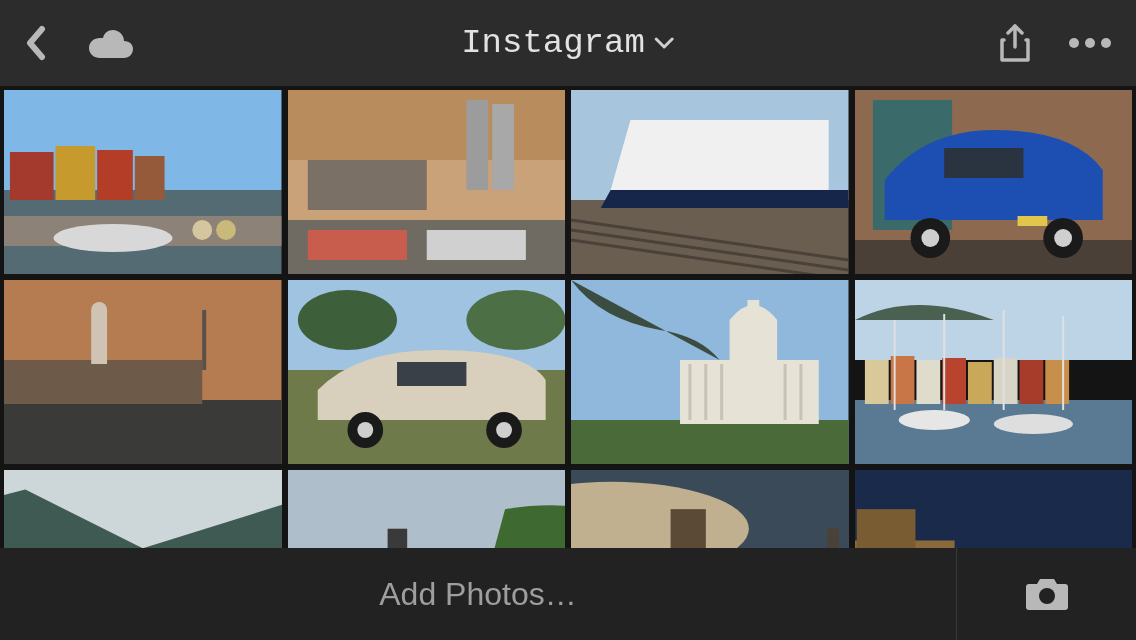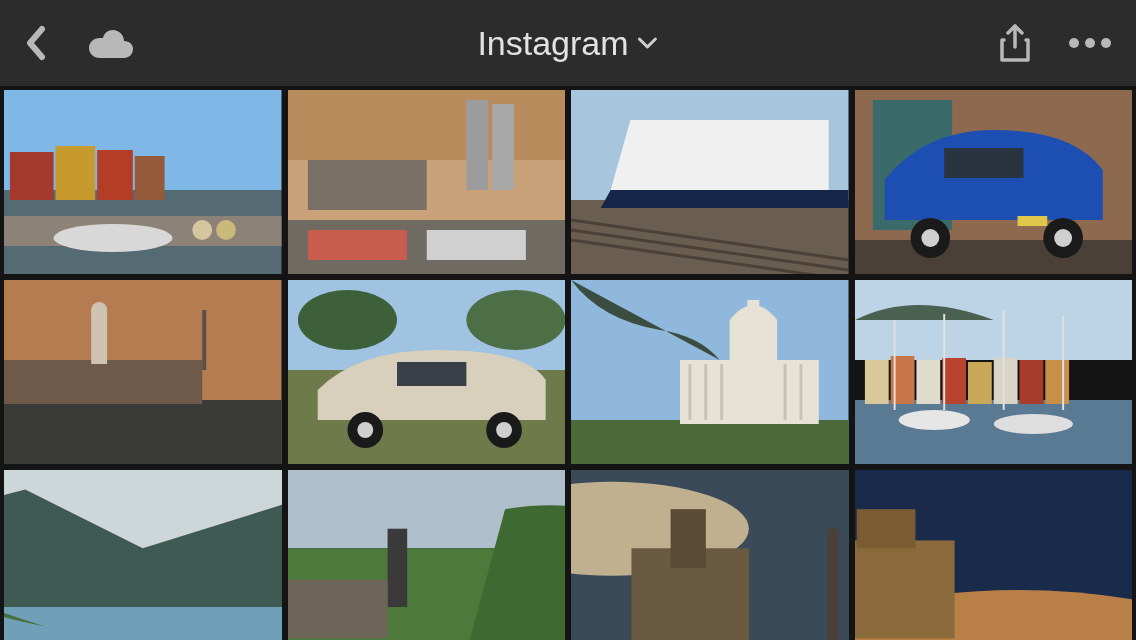--- a/index.html
+++ b/index.html
@@ -10,21 +10,21 @@
       background: #2c2c2c;
       display: flex;
       align-items: center;
       padding: 0 24px;
       position: relative;
     }
     .header-left { display: flex; align-items: center; gap: 40px; }
     .header-center {
       position: absolute; left: 50%; transform: translateX(-50%);
       display: flex; align-items: center; gap: 8px;
-      color: #e2e2e2; font-size: 34px; font-weight: 300; cursor: pointer;
+      color: #e2e2e2; font-size: 34px; font-weight: 300; cursor: pointer; font-family: Liberation Mono, monospace;
     }
     .header-right { margin-left: auto; display: flex; align-items: center; gap: 36px; }
     .icon-btn { color: #b8b8b8; cursor: pointer; display:flex; align-items:center; justify-content:center; }
     .grid {
       flex: 1;
       background: #141414;
       padding: 4px 4px 0 4px;
       display: grid;
       grid-template-columns: repeat(4, 1fr);
       grid-auto-rows: 184px;
@@ -255,13 +255,24 @@
     <div class="thumb">
       <svg viewBox="0 0 280 94" preserveAspectRatio="xMidYMin slice">
         <rect width="280" height="94" fill="#1a2a4a"></rect>
         <path d="M0 94 q140 -60 280 -10 v10 h-280 z" fill="#b88046"></path>
         <rect x="50" y="36" width="70" height="50" fill="#8a6a3a"></rect>
         <rect x="70" y="20" width="30" height="20" fill="#7a5c32"></rect>
       </svg>
     </div>
   </div>
 
+  <div class="footer">
+    <div class="add-area">
+      <span>Add Photos…</span>
+    </div>
+    <div class="camera-area">
+      <svg width="44" height="36" viewBox="0 0 44 36">
+        <path d="M4 8 h8 l3 -5 h14 l3 5 h8 a3 3 0 0 1 3 3 v20 a3 3 0 0 1 -3 3 h-36 a3 3 0 0 1 -3 -3 v-20 a3 3 0 0 1 3 -3 z" fill="#b8b8b8"></path>
+        <circle cx="22" cy="20" r="8" fill="#222222"></circle>
+      </svg>
+    </div>
+  </div>
 </div>
 
 </body></html>

